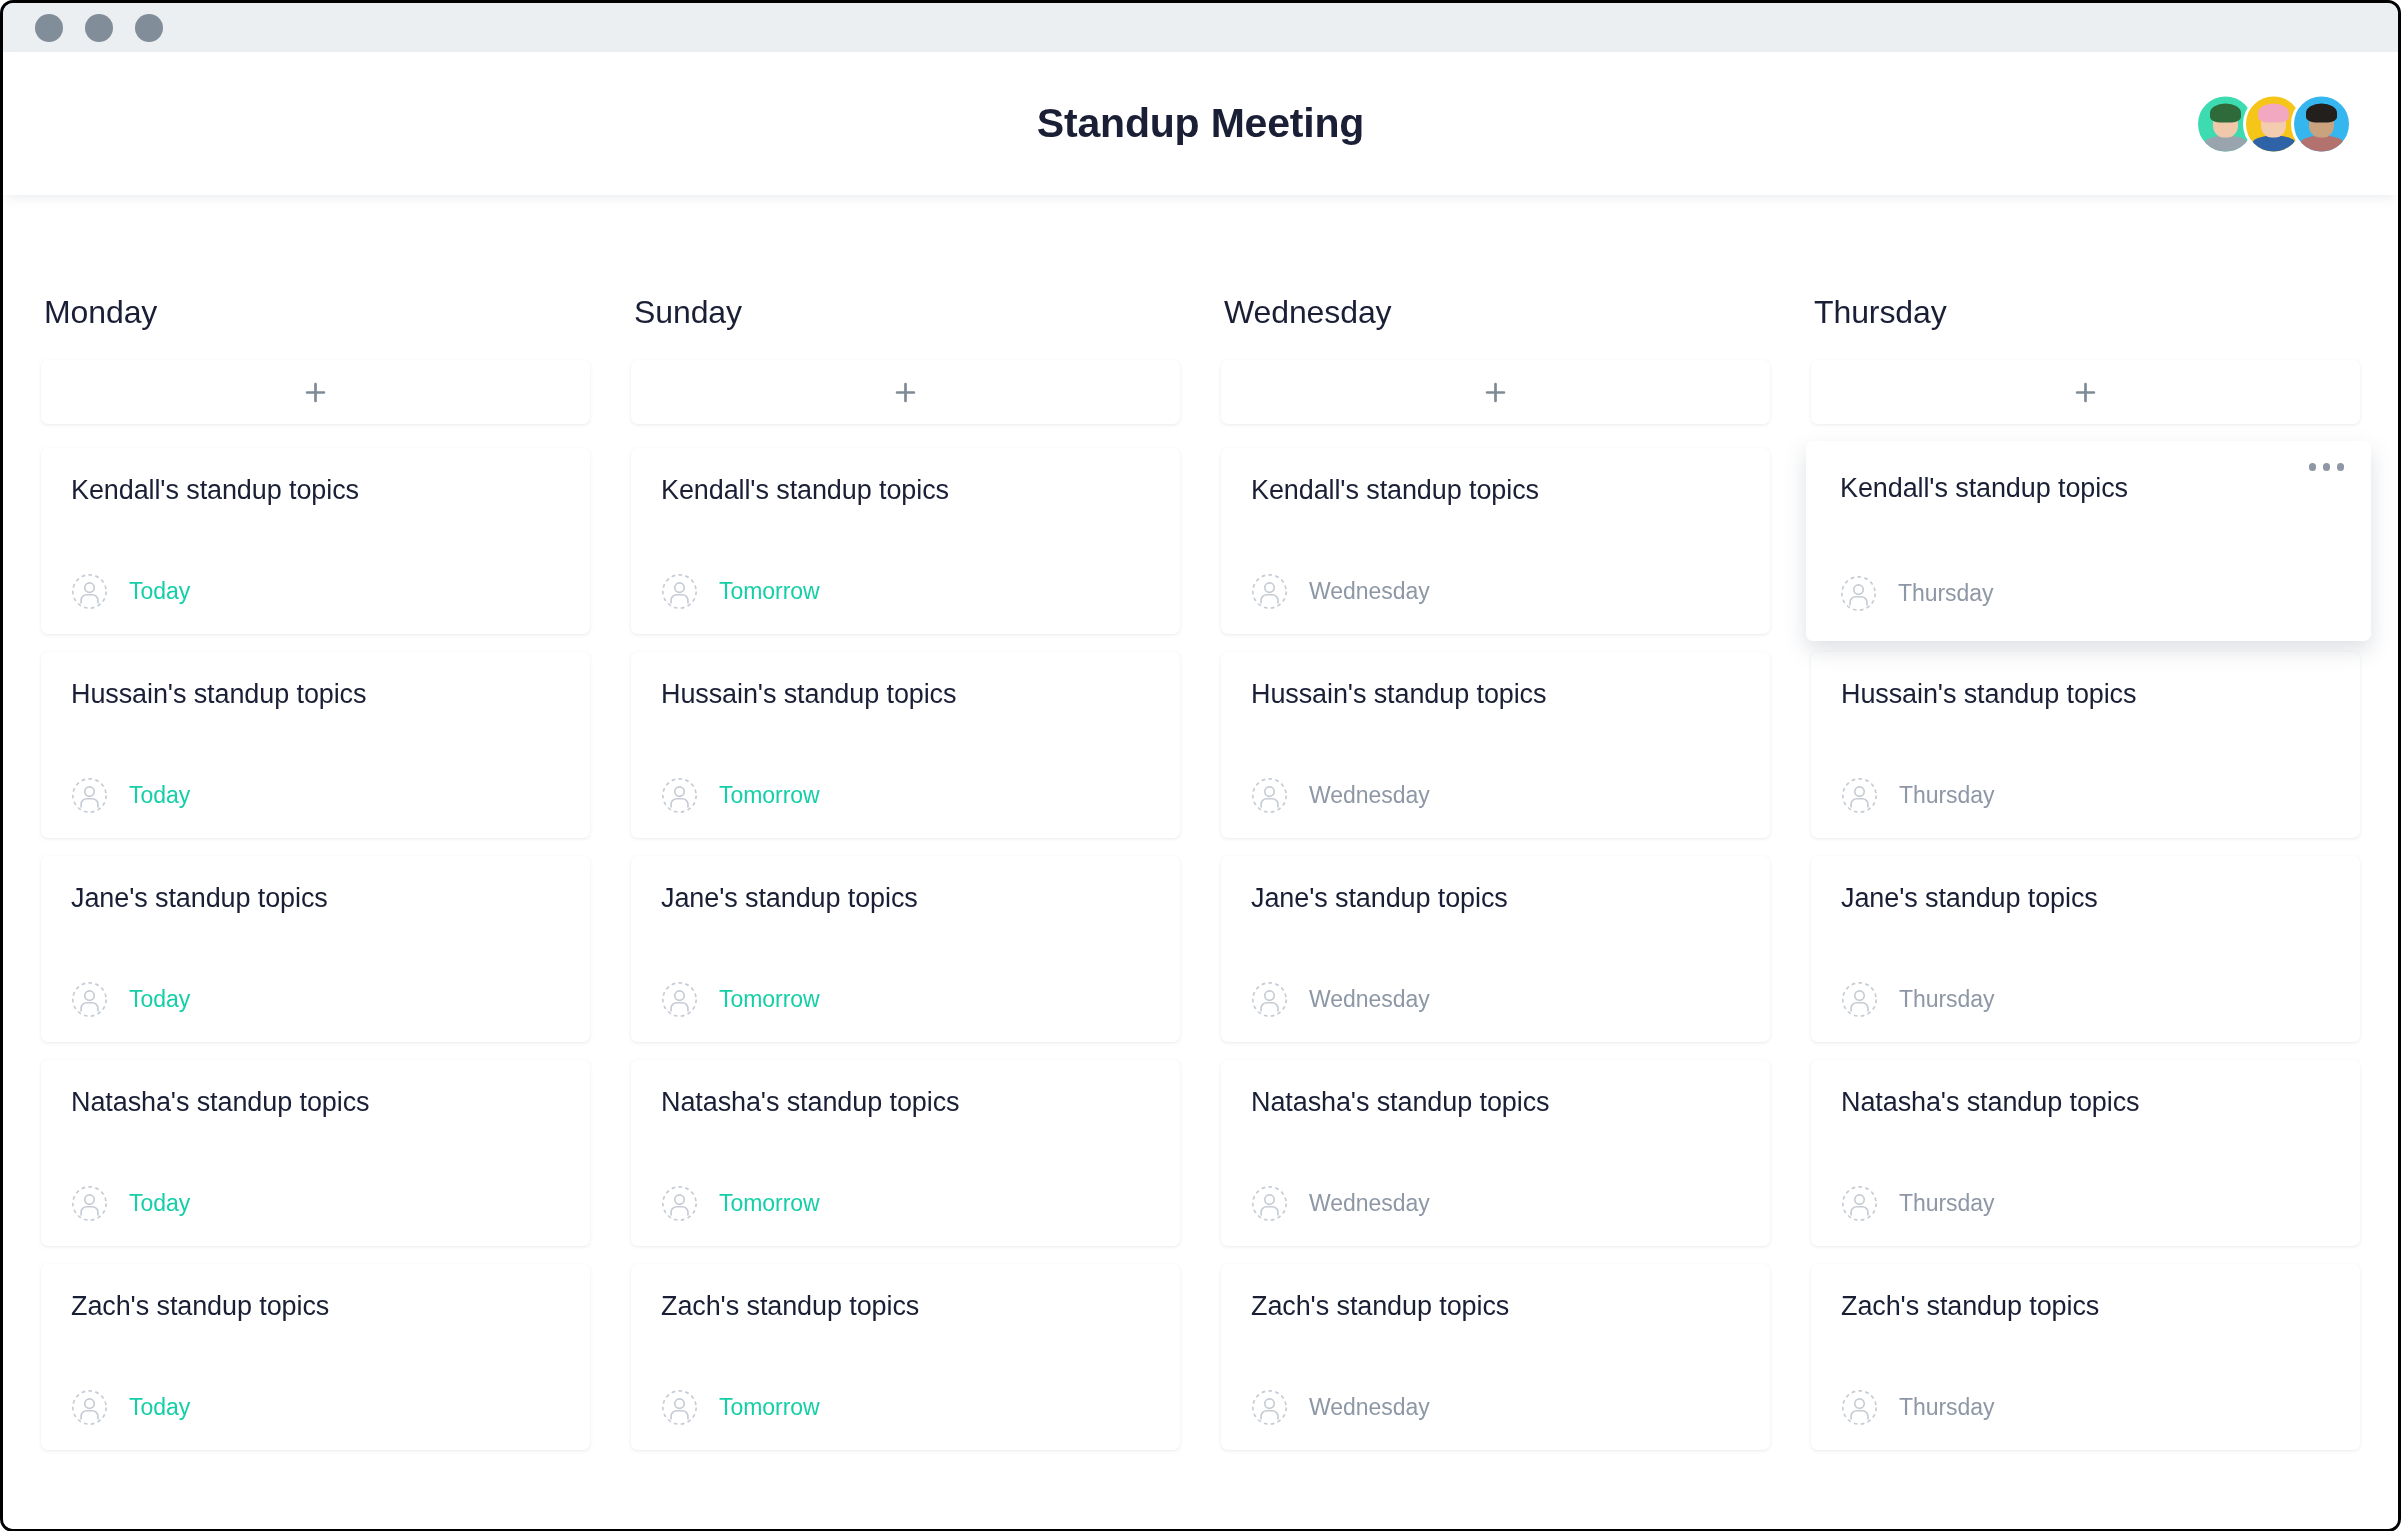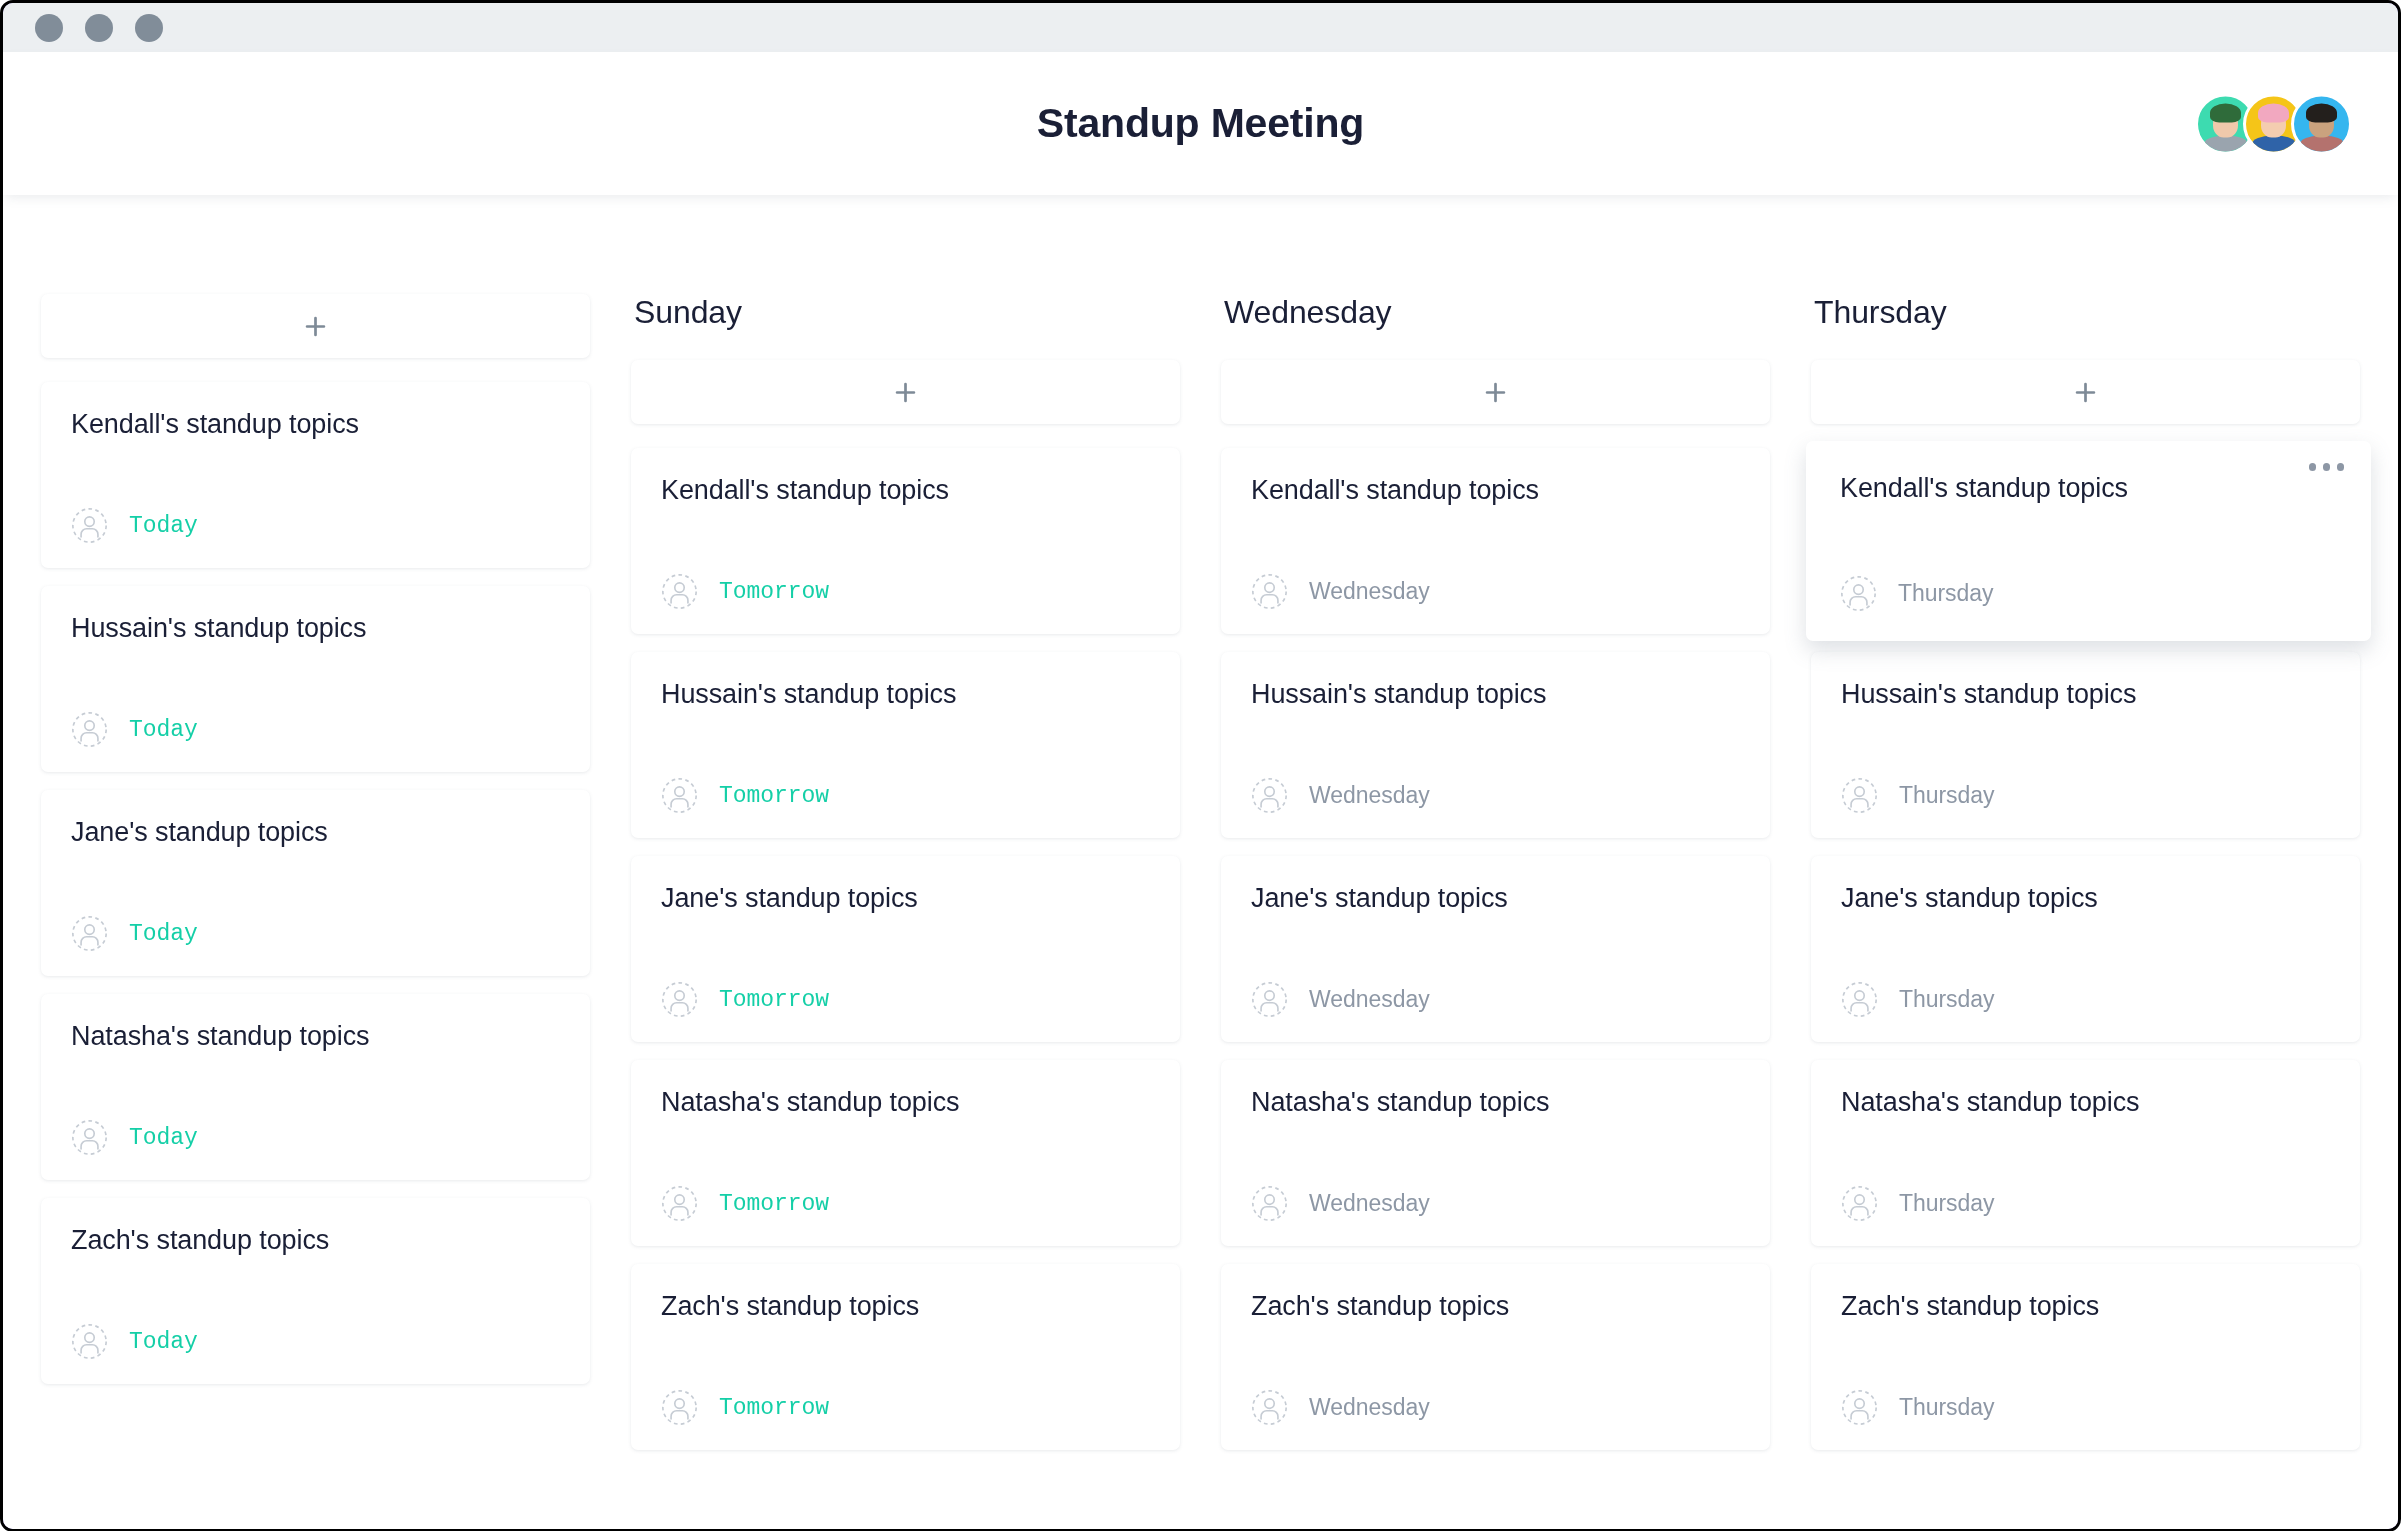--- a/index.html
+++ b/index.html
@@ -145,21 +145,21 @@
     display:flex; align-items:center;
     gap:21px;
     margin-top:auto;
     padding-top:30px;
   }
   .assignee-avatar{ display:block; flex:0 0 auto; }
   .card-date{
     font-size:23px;
     letter-spacing:-0.05px;
   }
-  .card-date.accent{ color:#14cfa7;font-family:Liberation Mono, monospace; }
+  .card-date.accent{ color:#14cfa7; }
   .card-date.muted{ color:#8d97a5; }
 
   .card-menu{
     position:absolute;
     top:22px; right:27px;
     display:flex; gap:6.5px; align-items:center;
     cursor:pointer;
   }
   .card-menu span{
     width:7.5px; height:7.5px; border-radius:50%;
@@ -196,20 +196,21 @@
         <div class="avatar" style="background: rgb(53, 182, 239);">
           <span class="av-body" style="background:#b4726e"></span>
           <span class="av-skin" style="background:#caa27e"></span>
           <span class="av-hair" style="background:#231f1c"></span>
         </div>
       </div>
   </div>
 
   <div class="board">
       <div class="column">
+        <div class="column-title">Monday</div>
         <div class="add-card">
           <svg class="plus-icon" width="27" height="27" viewBox="0 0 24 24">
             <path d="M12 4.5v15M4.5 12h15" stroke="#7e8a97" stroke-width="2.4" stroke-linecap="round"></path>
           </svg>
         </div>
         <div class="card">
           <div class="card-title">Kendall's standup topics</div>
           <div class="card-meta">
             <svg class="assignee-avatar" width="37" height="37" viewBox="0 0 36 36">
               <circle cx="18" cy="18" r="16.2" fill="none" stroke="#c6ccd4" stroke-width="1.6" stroke-dasharray="3.6 3.2"></circle>

